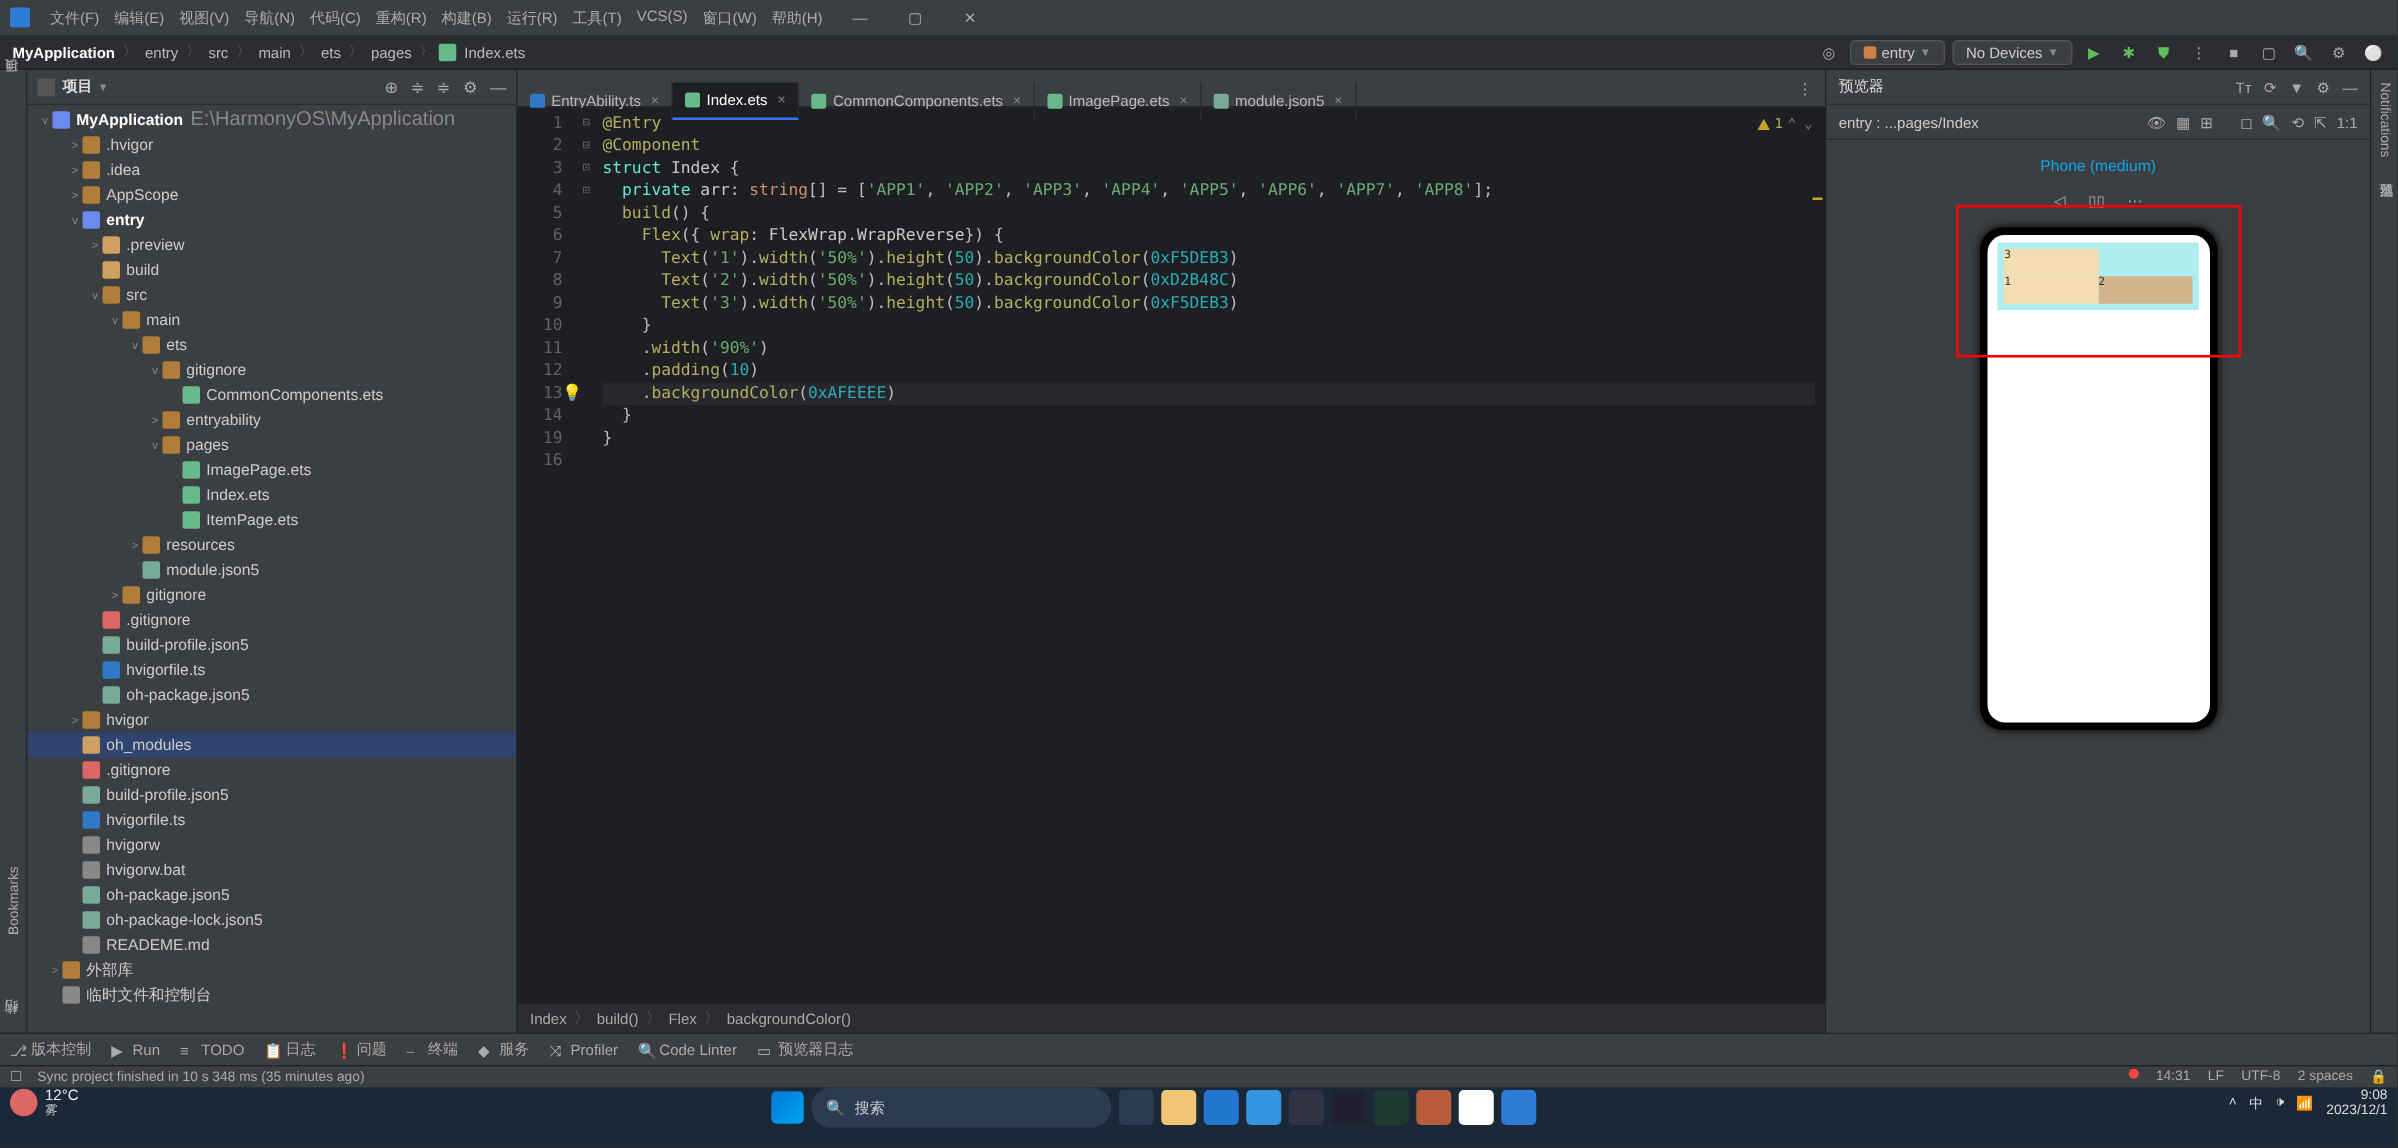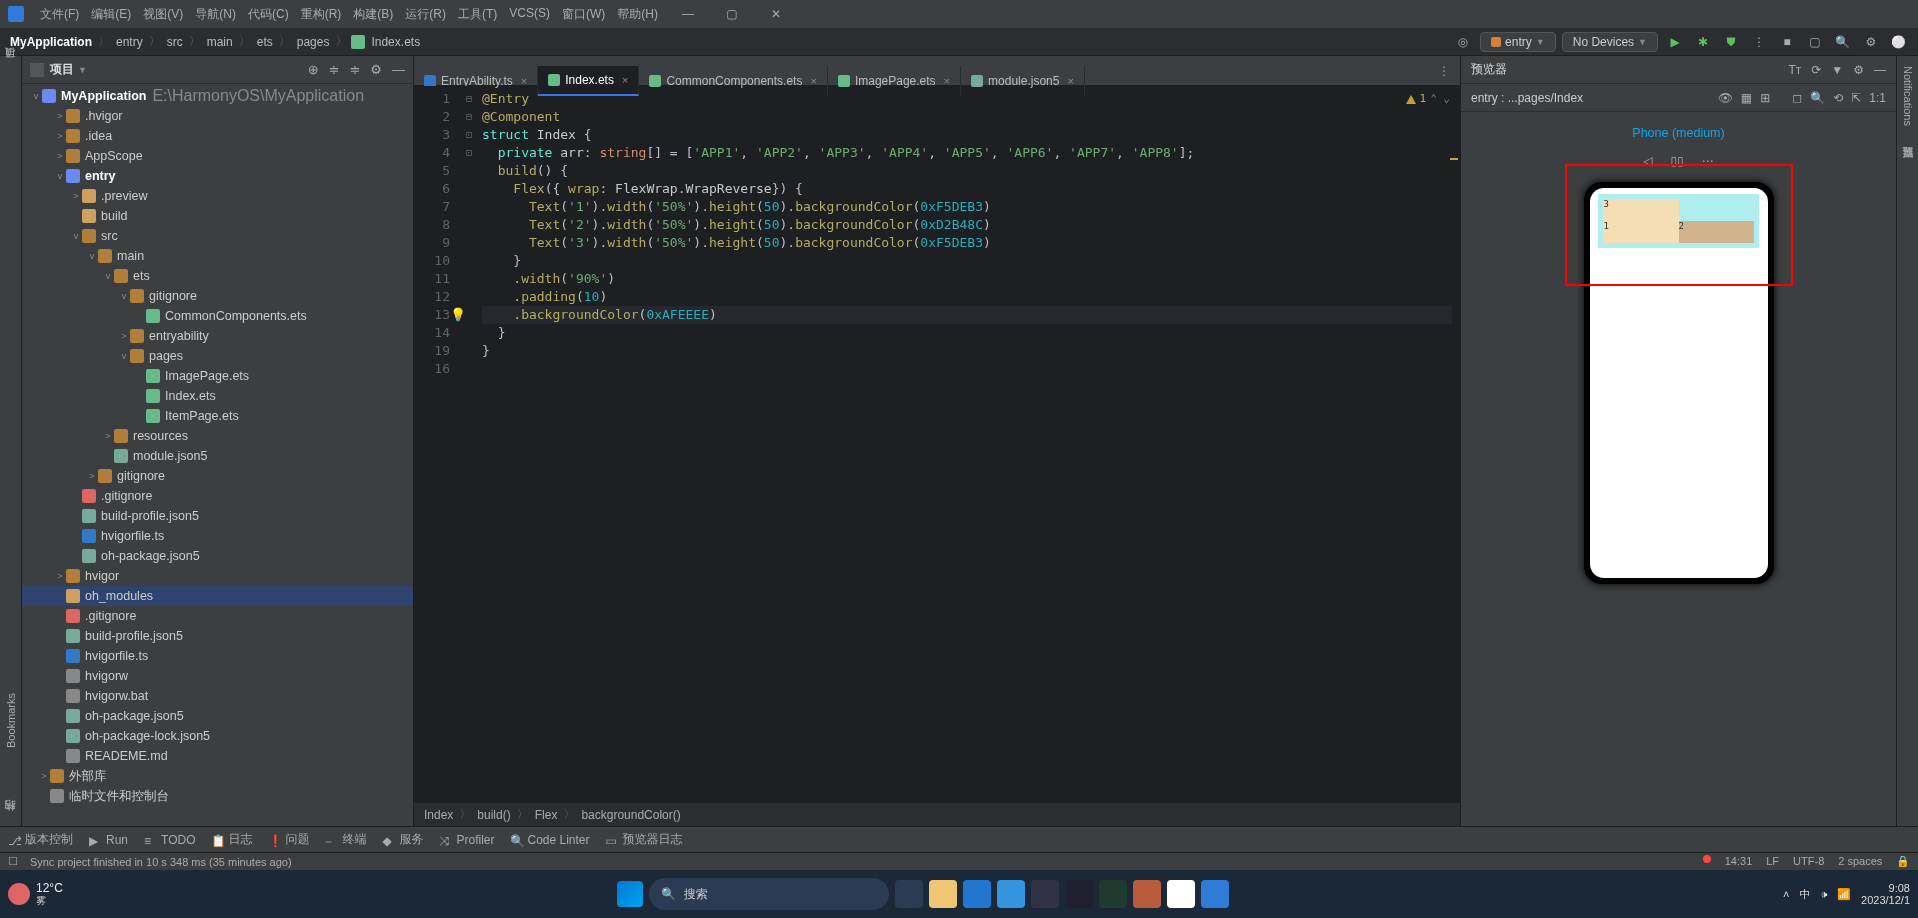--- a/index.html
+++ b/index.html
@@ -88,21 +88,21 @@
   .flex-rev .c2 { width:50%; height:22px; background:#D2B48C; }
   .flex-rev .c3 { width:50%; height:22px; background:#F5DEB3; }
   .red-box { position:absolute; border:2px solid #ff0000; pointer-events:none; }
   .right-gutter { width:22px; background:#3c3f41; border-left:1px solid #1e1f22; display:flex; flex-direction:column; align-items:center; padding-top:4px; }
   .right-gutter .vtext { writing-mode:vertical-rl; font-size:11px; color:#aaa; padding:6px 0; }
   .tool-window-bar { height:26px; background:#3c3f41; border-top:1px solid #1e1f22; display:flex; align-items:center; padding:0 8px; gap:16px; color:#aaa; }
   .tool-window-bar .tw-item { display:flex; align-items:center; gap:5px; font-size:12px; }
   .tool-window-bar .tw-icon { width:12px; height:12px; display:inline-block; }
   .statusbar { height:18px; background:#3c3f41; border-top:1px solid #1e1f22; display:flex; align-items:center; padding:0 8px; font-size:11px; color:#aaa; gap:12px; }
   .statusbar .sb-right { margin-left:auto; display:flex; gap:14px; }
-  .taskbar { height:48px; background:#1b2838; display:flex; align-items:center; padding:0 8px; gap:2px; }
+  .taskbar { height:48px; background:#1b2838; display:flex; align-items:flex-start; padding:0 8px; gap:2px; }
   .taskbar .tb-left { display:flex; align-items:center; gap:6px; color:#eee; }
   .taskbar .weather-icon { width:22px; height:22px; background:#d66; border-radius:50%; display:inline-block; }
   .taskbar .tb-center { flex:1; display:flex; justify-content:center; align-items:center; gap:6px; }
   .taskbar .win-icon { width:26px; height:26px; background:linear-gradient(135deg,#0078d4,#00a4ef); border-radius:4px; }
   .taskbar .search { width:240px; height:32px; background:#2a3b52; border-radius:16px; display:flex; align-items:center; padding:0 12px; color:#ccc; gap:8px; }
   .taskbar .app-icon { width:28px; height:28px; border-radius:4px; }
   .taskbar .tb-right { display:flex; align-items:center; gap:10px; color:#ddd; font-size:11px; }
   .ac-explorer{background:#f0c674}.ac-edge{background:#2276d0}.ac-store{background:#3494e0}.ac-vs{background:#323245}.ac-pp{background:#202030}.ac-dg{background:#1f3b2f}.ac-m{background:#b85c3c}.ac-chrome{background:#fff}.ac-dev{background:#2e7bd8}
 </style>
 </head>

